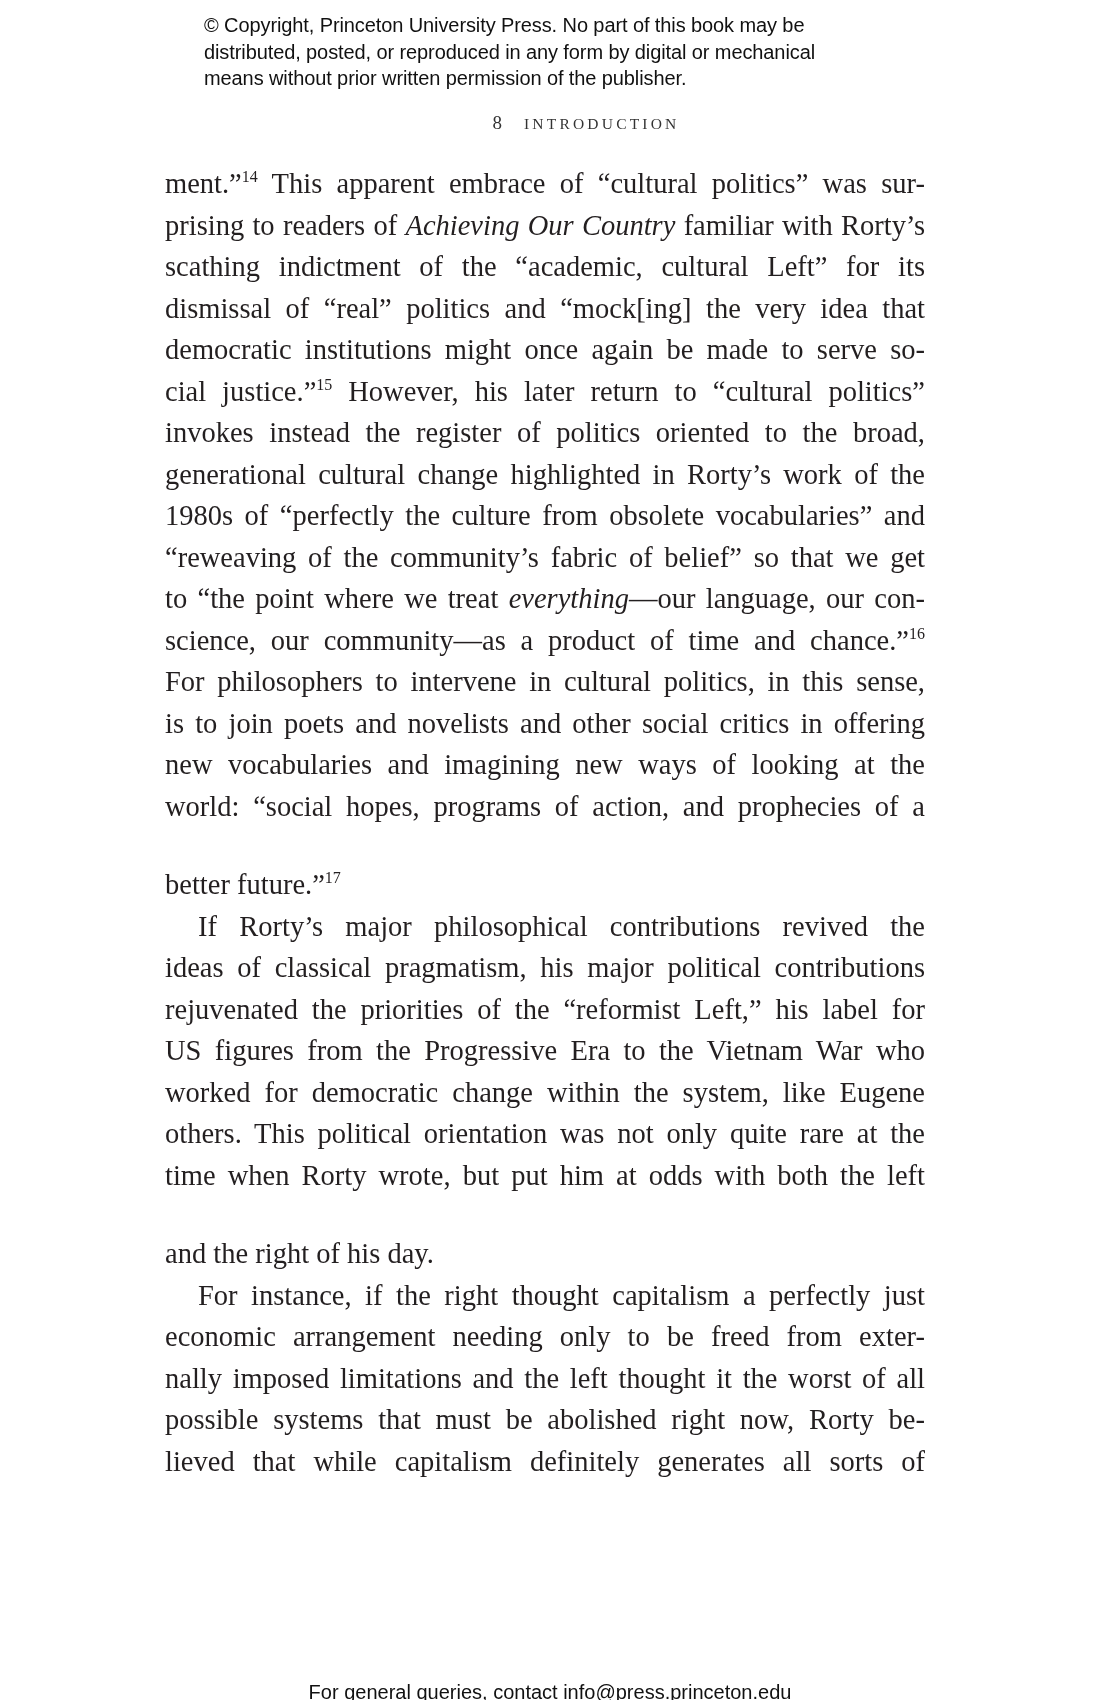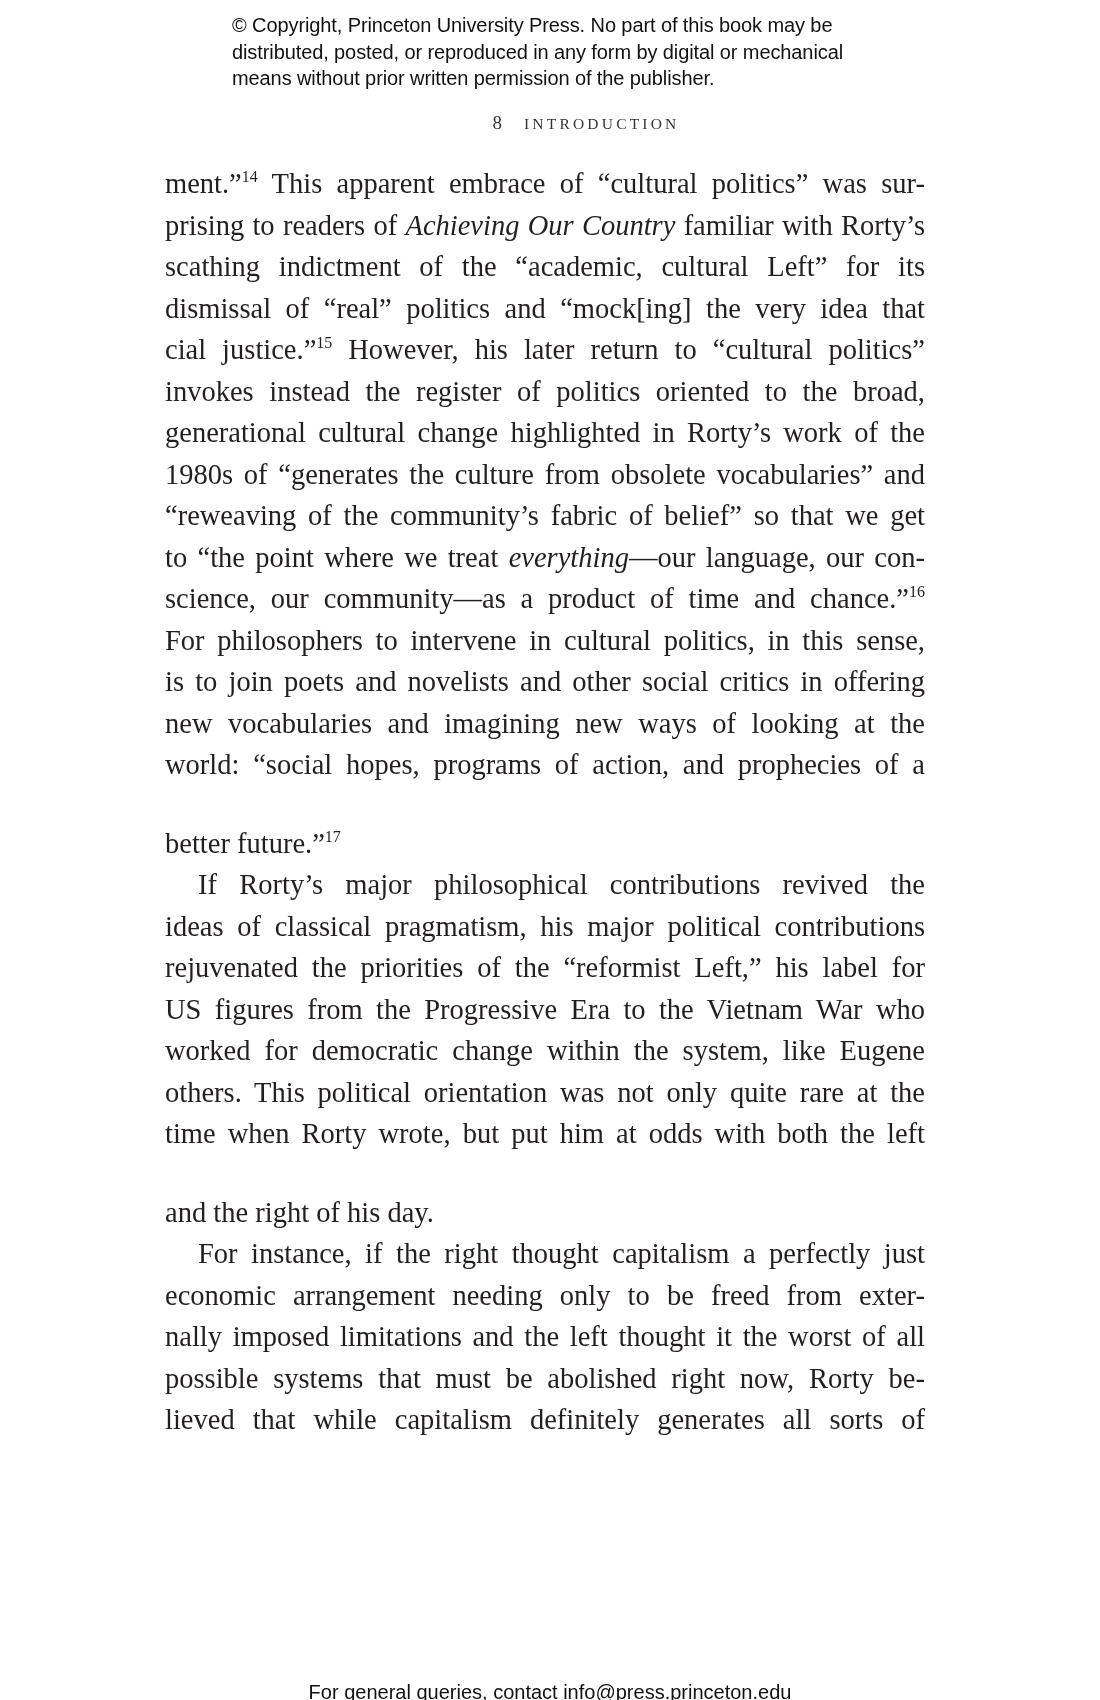--- a/index.html
+++ b/index.html
@@ -2,21 +2,21 @@
 <html><head>
 <meta charset="utf-8">
 <style>
   html, body { margin: 0; padding: 0; background: #ffffff; }
   body { width: 1100px; height: 1700px; position: relative; overflow: hidden; color: #231f20; }
   .notice {
     position: absolute; left: 204px; top: 12px; width: 720px;
     font-family: "Liberation Sans", sans-serif; font-size: 20px; line-height: 26.5px;
     color: #111111; letter-spacing: -0.1px;
   }
-  .notice div { white-space: nowrap; margin-left: 28px; }
+  .notice div { white-space: nowrap; }
   .running-head {
     position: absolute; left: 0; width: 1100px; top: 112px; text-align: center;
     font-family: "Liberation Serif", serif; font-size: 17px; color: #333333; padding-left: 36px;
   }
   .running-head .pnum { margin-right: 22px; font-size: 19px; }
   .running-head .rtitle { letter-spacing: 3.2px; font-size: 15.5px; }
   .body-text {
     position: absolute; left: 165px; top: 163px; width: 760px;
     font-family: "Liberation Serif", serif; font-size: 28.5px; color: #231f20;
   }
@@ -44,24 +44,25 @@
 
 <div class="running-head">
   <span class="pnum">8</span><span class="rtitle">INTRODUCTION</span>
 </div>
 
 <div class="body-text" id="body-text">
     <div class="line"><span>ment.”</span><sup>14</sup><span> This apparent embrace of “cultural politics” was sur-</span></div>
     <div class="line"><span>prising to readers of </span><em>Achieving Our Country</em><span> familiar with Rorty’s</span></div>
     <div class="line"><span>scathing indictment of the “academic, cultural Left” for its</span></div>
     <div class="line"><span>dismissal of “real” politics and “mock[ing] the very idea that</span></div>
+    <div class="line"><span>democratic institutions might once again be made to serve so-</span></div>
     <div class="line"><span>cial justice.”</span><sup>15</sup><span> However, his later return to “cultural politics”</span></div>
     <div class="line"><span>invokes instead the register of politics oriented to the broad,</span></div>
     <div class="line"><span>generational cultural change highlighted in Rorty’s work of the</span></div>
-    <div class="line"><span>1980s of “generates the culture from obsolete vocabularies” and</span></div>
+    <div class="line"><span>1980s of “perfectly the culture from obsolete vocabularies” and</span></div>
     <div class="line"><span>“reweaving of the community’s fabric of belief” so that we get</span></div>
     <div class="line"><span>to “the point where we treat </span><em>everything</em><span>—our language, our con-</span></div>
     <div class="line"><span>science, our community—as a product of time and chance.”</span><sup>16</sup></div>
     <div class="line"><span>For philosophers to intervene in cultural politics, in this sense,</span></div>
     <div class="line"><span>is to join poets and novelists and other social critics in offering</span></div>
     <div class="line"><span>new vocabularies and imagining new ways of looking at the</span></div>
     <div class="line"><span>world: “social hopes, programs of action, and prophecies of a</span></div>
     <div class="line last"><span>better future.”</span><sup>17</sup></div>
     <div class="line indent"><span>If Rorty’s major philosophical contributions revived the</span></div>
     <div class="line"><span>ideas of classical pragmatism, his major political contributions</span></div>

